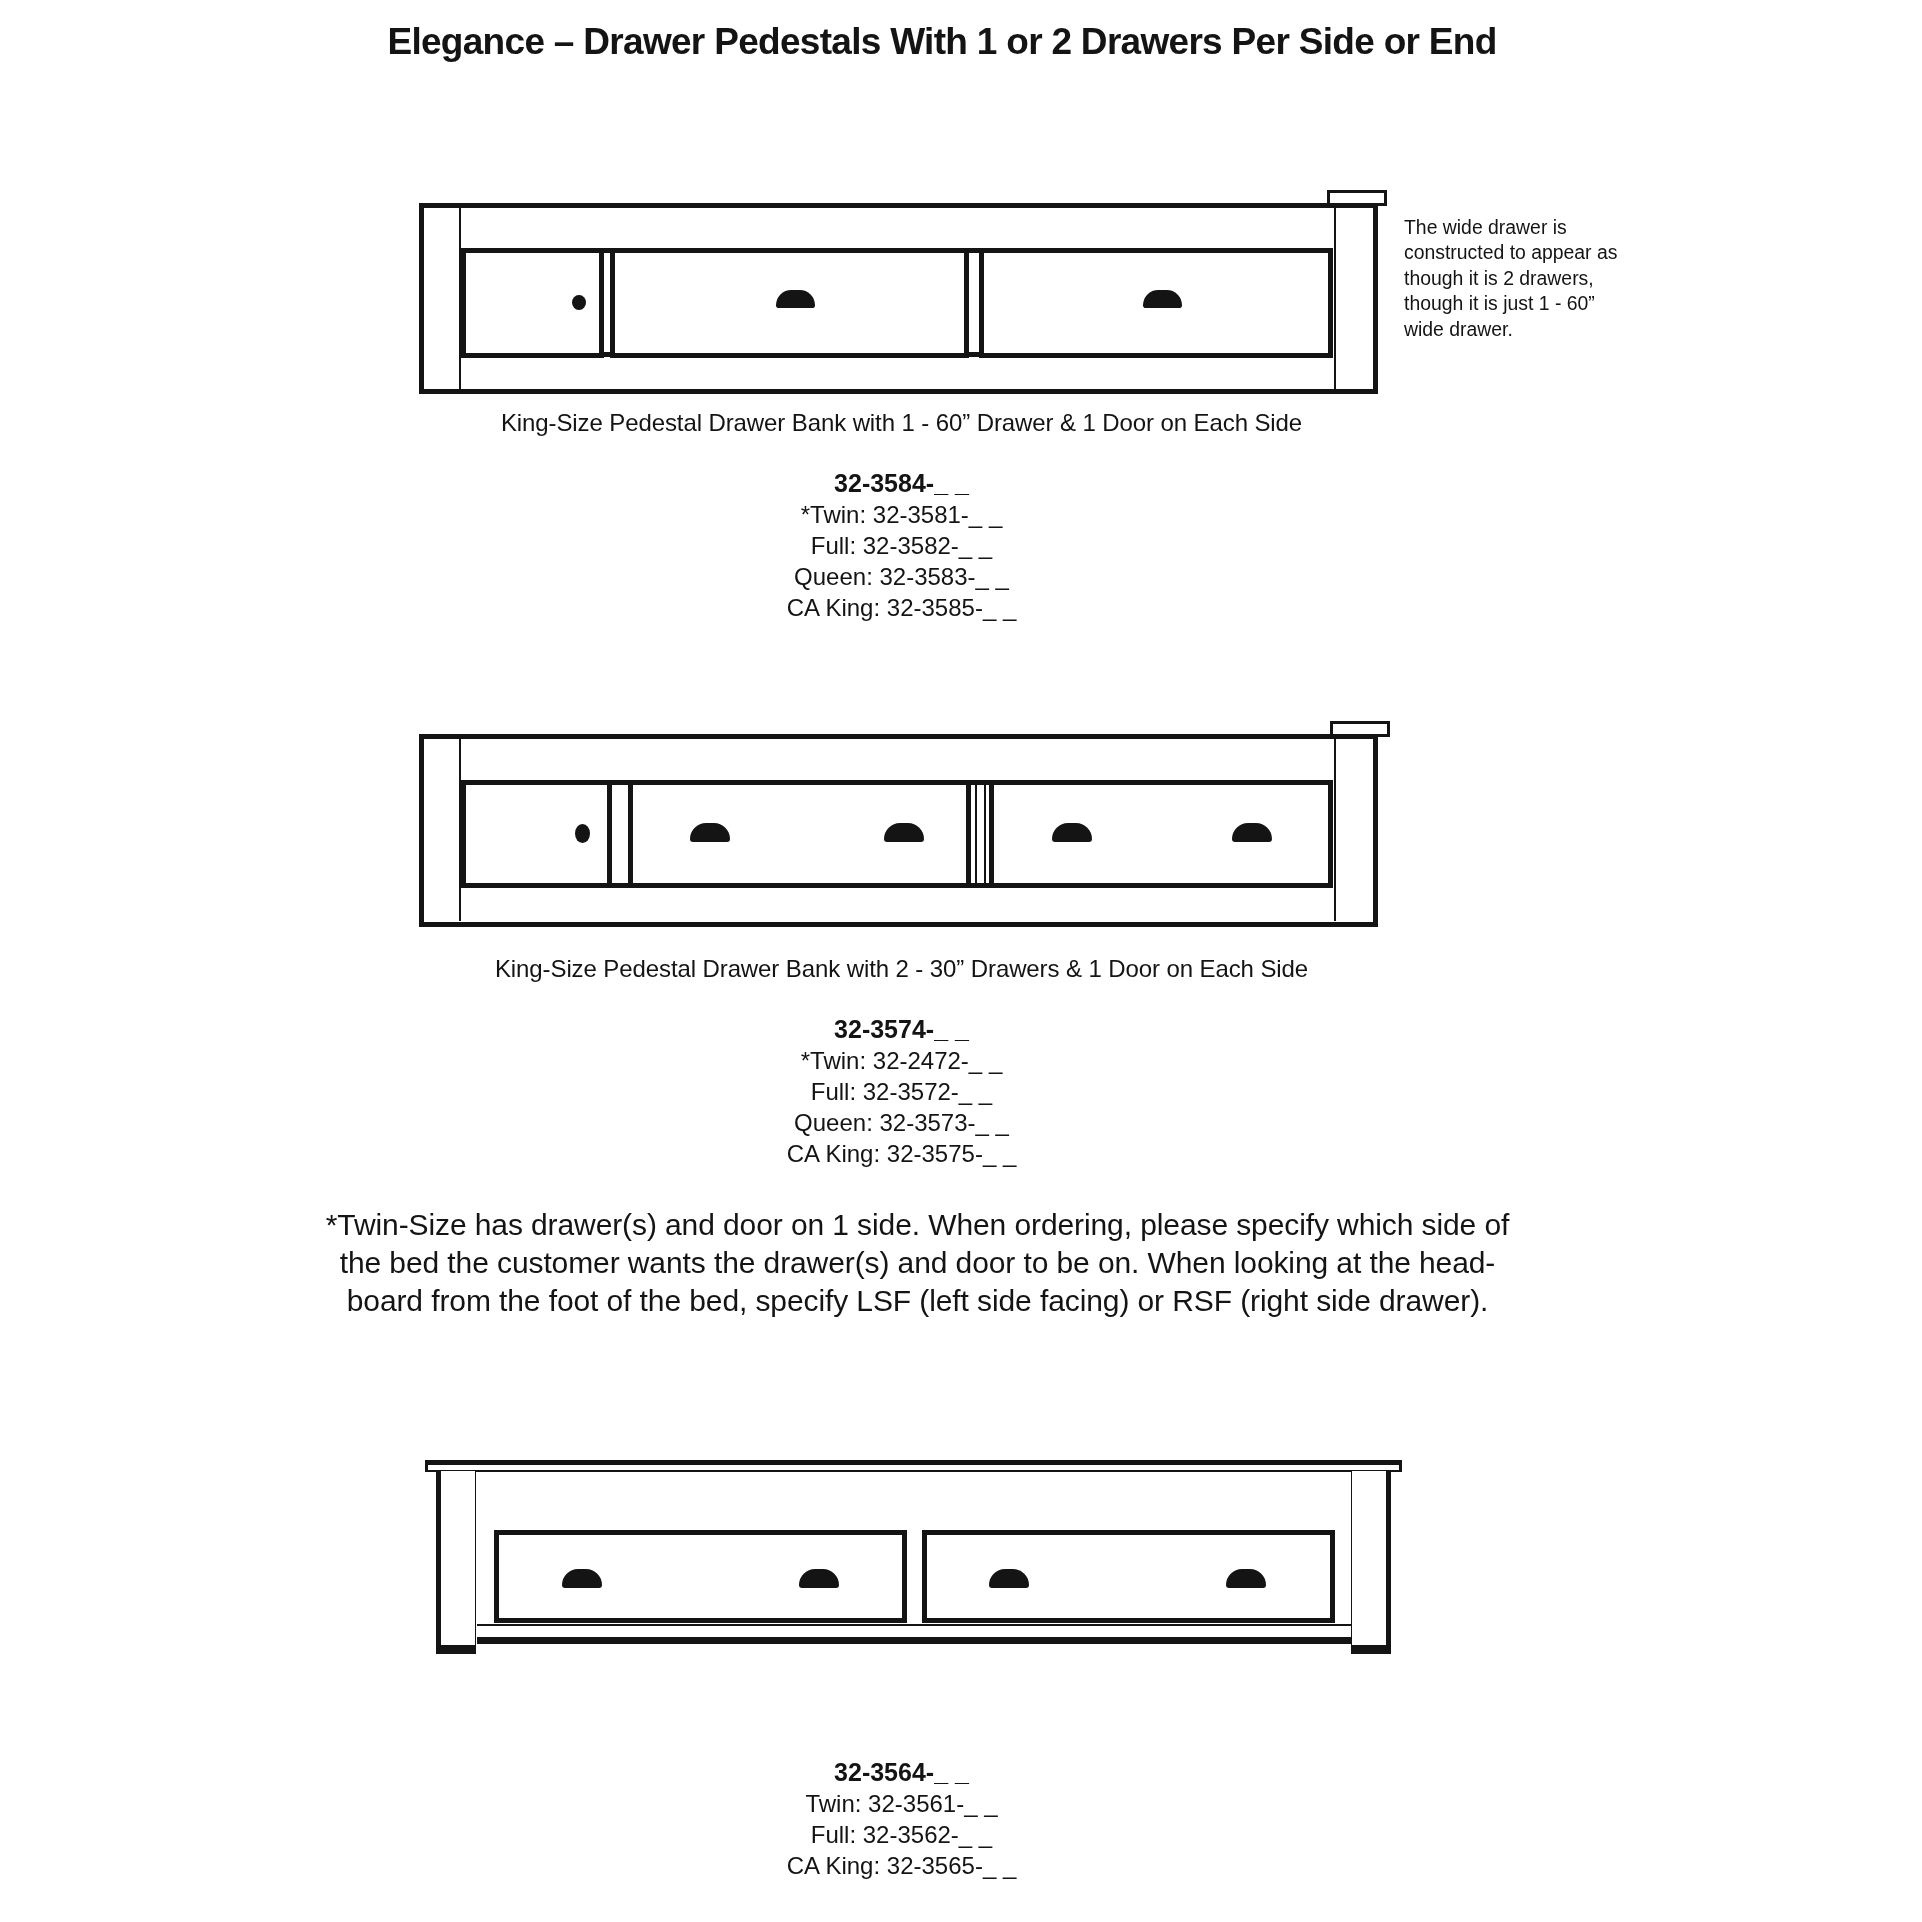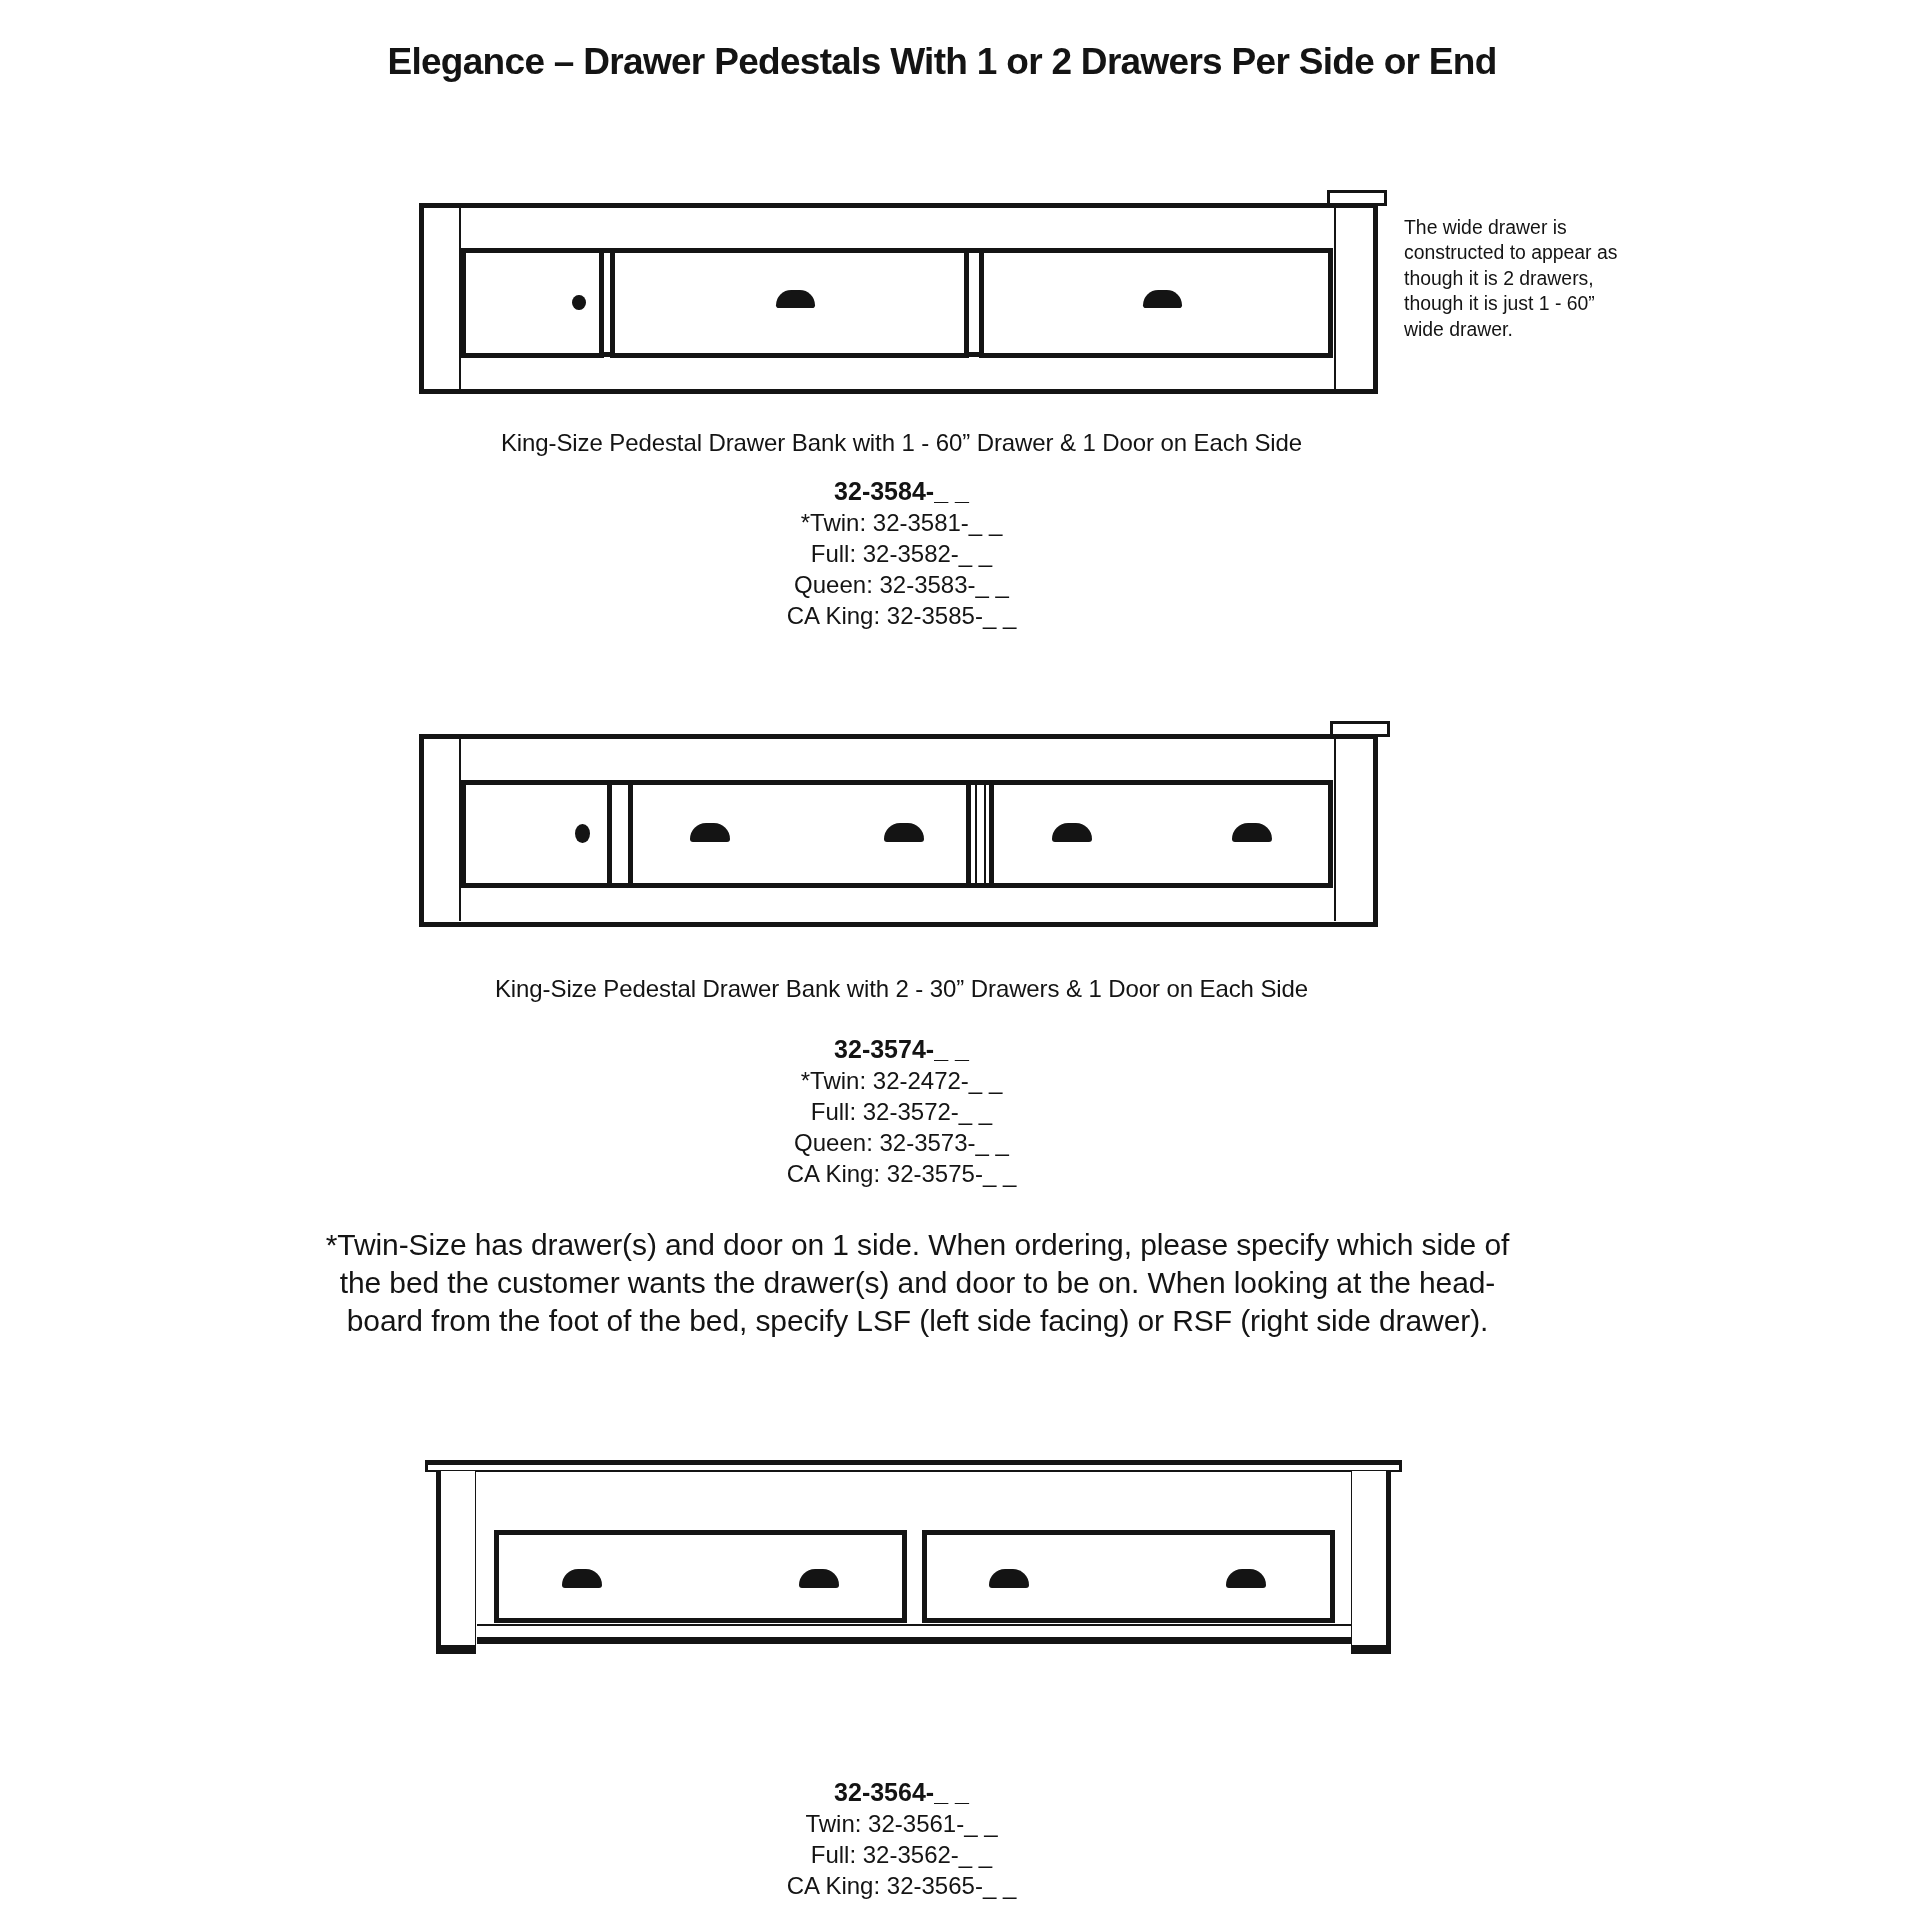--- a/index.html
+++ b/index.html
@@ -1,20 +1,20 @@
 <!DOCTYPE html>
 <html style="font-size:12px"><head>
 <meta charset="utf-8">
 <style>
   html,body{margin:0;padding:0;background:#fff;}
   *{box-sizing:border-box;}
   .page{position:relative;width:1922px;height:1922px;background:#ffffff;color:#141414;
         font-family:"Liberation Sans",sans-serif;overflow:hidden;}
   .abs{position:absolute;}
-  .ctr{text-align:center;margin-top:20px;}
+  .ctr{text-align:center;}
   .title{left:0;top:21px;width:1884px;font-size:37px;font-weight:700;letter-spacing:-0.7px;}
   .caption{left:0;width:1803px;font-size:24px;letter-spacing:-0.1px;}
   .models{left:0;width:1803px;font-size:24px;line-height:31px;}
   .models .head{font-size:25px;font-weight:700;}
   .sidenote{left:1404px;top:215px;width:322px;font-size:19.4px;line-height:25.4px;white-space:pre-line;}
   .footnote{left:0;top:1206px;width:1835px;font-size:30px;line-height:38px;letter-spacing:-0.1px;}
   .footnote .b{font-weight:400;}
   
   .frame{border:5.2px solid #141414;background:#fff;}
   .postcap{border:3.7px solid #141414;background:#fff;z-index:3;}
@@ -47,21 +47,21 @@
   </div>
 
   <div class="abs sidenote">The wide drawer is
 constructed to appear as
 though it is 2 drawers,
 though it is just 1 - 60”
 wide drawer.</div>
 
   <div class="abs ctr caption" style="top:409px;text-align:center;">King-Size Pedestal Drawer Bank with 1 - 60” Drawer &amp; 1 Door on Each Side</div>
 
-  <div class="abs ctr models" style="top:456px;">
+  <div class="abs ctr models" style="top:468px;">
     <div class="head">32-3584-_ _</div>
     <div>*Twin: 32-3581-_ _</div>
     <div>Full: 32-3582-_ _</div>
     <div>Queen: 32-3583-_ _</div>
     <div>CA King: 32-3585-_ _</div>
   </div>
 
   <div class="abs" style="left:419px;top:721px;width:987px;height:217px;">
     <div class="abs postcap" style="left:911px;top:0;width:60px;height:16.4px;"></div>
     <div class="abs frame" style="left:0;top:12.7px;width:959px;height:193px;"></div>

